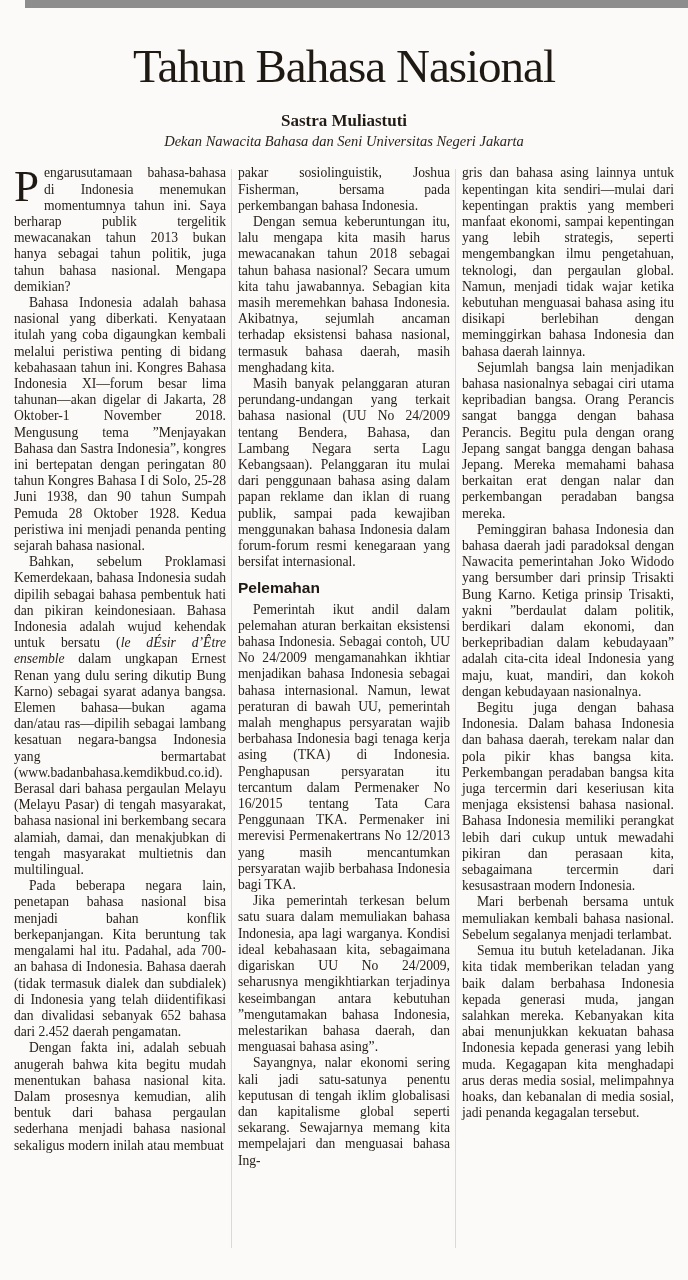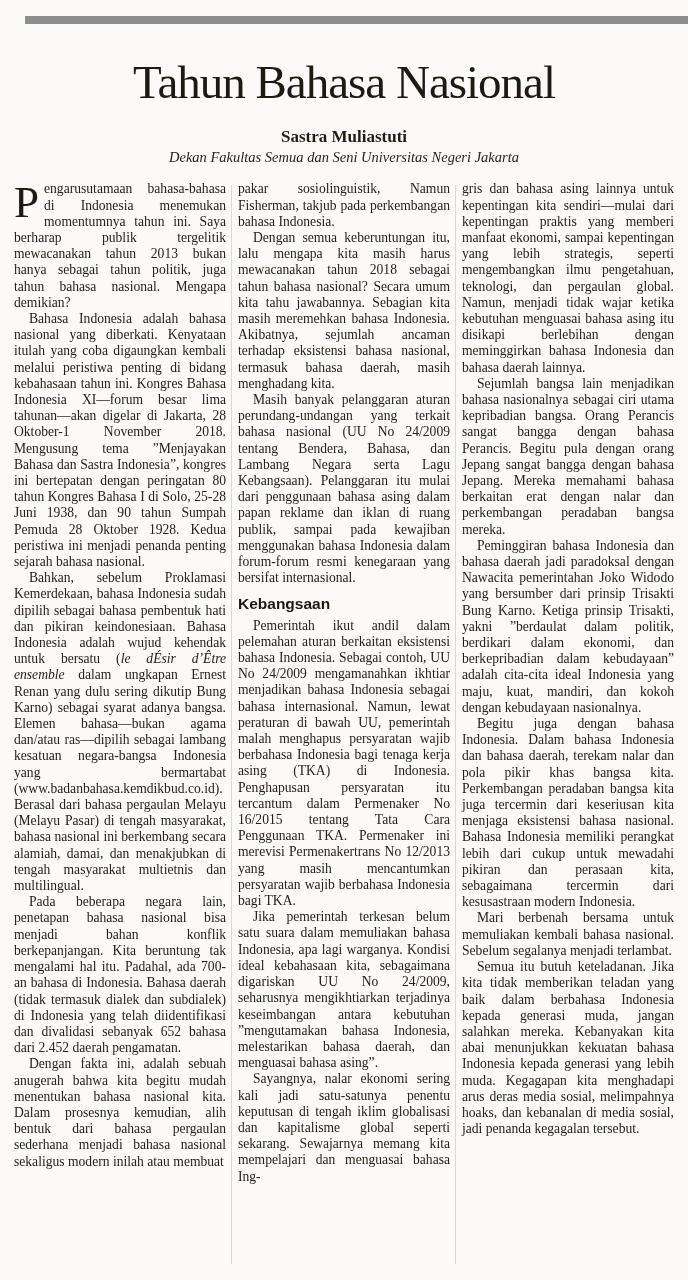--- a/index.html
+++ b/index.html
@@ -1,17 +1,17 @@
 <!DOCTYPE html>
 <html><head>
 <meta charset="utf-8">
 <style>
   html,body{margin:0;padding:0;background:#fbfaf8;}
   .page{position:relative;width:688px;height:1248px;background:#fbfaf8;overflow:hidden;
-        font-family:"Liberation Serif",serif;margin-top:16px;}
+        font-family:"Liberation Serif",serif;}
   .top-bar{position:absolute;top:0;left:25px;right:0;height:8px;background:#8d8d8d;}
   header{text-align:center;padding-top:42px;}
   .title{margin:0;font-family:"Liberation Serif",serif;font-weight:400;font-size:47px;
          line-height:1.05;letter-spacing:-1px;color:#1f1913;}
   .author{margin-top:20px;font-weight:700;font-size:17px;color:#221c16;}
   .affiliation{margin-top:2px;font-style:italic;font-size:14.5px;color:#2a241e;}
   .columns{position:relative;display:flex;gap:12px;padding:0 14px;margin-top:15px;
            height:1105px;overflow:hidden;}
   .col{flex:1 1 0;min-width:0;text-align:justify;font-size:13.6px;line-height:16.2px;
        color:#27211b;}
@@ -28,40 +28,40 @@
 </style>
 </head>
 <body>
 
 <div class="page">
   <div class="top-bar"></div>
 
   <header>
     <h1 class="title">Tahun Bahasa Nasional</h1>
     <div class="author">Sastra Muliastuti</div>
-    <div class="affiliation">Dekan Fakultas Semua dan Seni Universitas Negeri Jakarta</div>
+    <div class="affiliation">Dekan Nawacita Bahasa dan Seni Universitas Negeri Jakarta</div>
   </header>
 
   <main class="columns">
     <div class="col-rule rule-1"></div>
     <div class="col-rule rule-2"></div>
 
     <section class="col">
       <p class="para no-indent"><span class="dropcap">P</span><span>engarusutamaan bahasa-bahasa di Indonesia menemukan momentumnya tahun ini. Saya berharap publik tergelitik mewacanakan tahun 2013 bukan hanya sebagai tahun politik, juga tahun bahasa nasional. Mengapa demikian?</span></p>
       <p class="para">Bahasa Indonesia adalah bahasa nasional yang diberkati. Kenyataan itulah yang coba digaungkan kembali melalui peristiwa penting di bidang kebahasaan tahun ini. Kongres Bahasa Indonesia XI—forum besar lima tahunan—akan digelar di Jakarta, 28 Oktober-1 November 2018. Mengusung tema ”Menjayakan Bahasa dan Sastra Indonesia”, kongres ini bertepatan dengan peringatan 80 tahun Kongres Bahasa I di Solo, 25-28 Juni 1938, dan 90 tahun Sumpah Pemuda 28 Oktober 1928. Kedua peristiwa ini menjadi penanda penting sejarah bahasa nasional.</p>
       <p class="para"><span>Bahkan, sebelum Proklamasi Kemerdekaan, bahasa Indonesia sudah dipilih sebagai bahasa pembentuk hati dan pikiran keindonesiaan. Bahasa Indonesia adalah wujud kehendak untuk bersatu (</span><span class="italic">le dÉsir d’Être ensemble</span><span> dalam ungkapan Ernest Renan yang dulu sering dikutip Bung Karno) sebagai syarat adanya bangsa. Elemen bahasa—bukan agama dan/atau ras—dipilih sebagai lambang kesatuan negara-bangsa Indonesia yang bermartabat (www.badanbahasa.kemdikbud.co.id). Berasal dari bahasa pergaulan Melayu (Melayu Pasar) di tengah masyarakat, bahasa nasional ini berkembang secara alamiah, damai, dan menakjubkan di tengah masyarakat multietnis dan multilingual.</span></p>
       <p class="para">Pada beberapa negara lain, penetapan bahasa nasional bisa menjadi bahan konflik berkepanjangan. Kita beruntung tak mengalami hal itu. Padahal, ada 700-an bahasa di Indonesia. Bahasa daerah (tidak termasuk dialek dan subdialek) di Indonesia yang telah diidentifikasi dan divalidasi sebanyak 652 bahasa dari 2.452 daerah pengamatan.</p>
       <p class="para">Dengan fakta ini, adalah sebuah anugerah bahwa kita begitu mudah menentukan bahasa nasional kita. Dalam prosesnya kemudian, alih bentuk dari bahasa pergaulan sederhana menjadi bahasa nasional sekaligus modern inilah atau membuat</p>
     </section>
 
     <section class="col">
-      <p class="para no-indent">pakar sosiolinguistik, Namun Fisherman, takjub pada perkembangan bahasa Indonesia.</p>
+      <p class="para no-indent">pakar sosiolinguistik, Joshua Fisherman, bersama pada perkembangan bahasa Indonesia.</p>
       <p class="para">Dengan semua keberuntungan itu, lalu mengapa kita masih harus mewacanakan tahun 2018 sebagai tahun bahasa nasional? Secara umum kita tahu jawabannya. Sebagian kita masih meremehkan bahasa Indonesia. Akibatnya, sejumlah ancaman terhadap eksistensi bahasa nasional, termasuk bahasa daerah, masih menghadang kita.</p>
       <p class="para">Masih banyak pelanggaran aturan perundang-undangan yang terkait bahasa nasional (UU No 24/2009 tentang Bendera, Bahasa, dan Lambang Negara serta Lagu Kebangsaan). Pelanggaran itu mulai dari penggunaan bahasa asing dalam papan reklame dan iklan di ruang publik, sampai pada kewajiban menggunakan bahasa Indonesia dalam forum-forum resmi kenegaraan yang bersifat internasional.</p>
-      <h2 class="subhead">Kebangsaan</h2>
+      <h2 class="subhead">Pelemahan</h2>
       <p class="para">Pemerintah ikut andil dalam pelemahan aturan berkaitan eksistensi bahasa Indonesia. Sebagai contoh, UU No 24/2009 mengamanahkan ikhtiar menjadikan bahasa Indonesia sebagai bahasa internasional. Namun, lewat peraturan di bawah UU, pemerintah malah menghapus persyaratan wajib berbahasa Indonesia bagi tenaga kerja asing (TKA) di Indonesia. Penghapusan persyaratan itu tercantum dalam Permenaker No 16/2015 tentang Tata Cara Penggunaan TKA. Permenaker ini merevisi Permenakertrans No 12/2013 yang masih mencantumkan persyaratan wajib berbahasa Indonesia bagi TKA.</p>
       <p class="para">Jika pemerintah terkesan belum satu suara dalam memuliakan bahasa Indonesia, apa lagi warganya. Kondisi ideal kebahasaan kita, sebagaimana digariskan UU No 24/2009, seharusnya mengikhtiarkan terjadinya keseimbangan antara kebutuhan ”mengutamakan bahasa Indonesia, melestarikan bahasa daerah, dan menguasai bahasa asing”.</p>
       <p class="para">Sayangnya, nalar ekonomi sering kali jadi satu-satunya penentu keputusan di tengah iklim globalisasi dan kapitalisme global seperti sekarang. Sewajarnya memang kita mempelajari dan menguasai bahasa Ing-</p>
     </section>
 
     <section class="col">
       <p class="para no-indent">gris dan bahasa asing lainnya untuk kepentingan kita sendiri—mulai dari kepentingan praktis yang memberi manfaat ekonomi, sampai kepentingan yang lebih strategis, seperti mengembangkan ilmu pengetahuan, teknologi, dan pergaulan global. Namun, menjadi tidak wajar ketika kebutuhan menguasai bahasa asing itu disikapi berlebihan dengan meminggirkan bahasa Indonesia dan bahasa daerah lainnya.</p>
       <p class="para">Sejumlah bangsa lain menjadikan bahasa nasionalnya sebagai ciri utama kepribadian bangsa. Orang Perancis sangat bangga dengan bahasa Perancis. Begitu pula dengan orang Jepang sangat bangga dengan bahasa Jepang. Mereka memahami bahasa berkaitan erat dengan nalar dan perkembangan peradaban bangsa mereka.</p>
       <p class="para">Peminggiran bahasa Indonesia dan bahasa daerah jadi paradoksal dengan Nawacita pemerintahan Joko Widodo yang bersumber dari prinsip Trisakti Bung Karno. Ketiga prinsip Trisakti, yakni ”berdaulat dalam politik, berdikari dalam ekonomi, dan berkepribadian dalam kebudayaan” adalah cita-cita ideal Indonesia yang maju, kuat, mandiri, dan kokoh dengan kebudayaan nasionalnya.</p>
       <p class="para">Begitu juga dengan bahasa Indonesia. Dalam bahasa Indonesia dan bahasa daerah, terekam nalar dan pola pikir khas bangsa kita. Perkembangan peradaban bangsa kita juga tercermin dari keseriusan kita menjaga eksistensi bahasa nasional. Bahasa Indonesia memiliki perangkat lebih dari cukup untuk mewadahi pikiran dan perasaan kita, sebagaimana tercermin dari kesusastraan modern Indonesia.</p>

